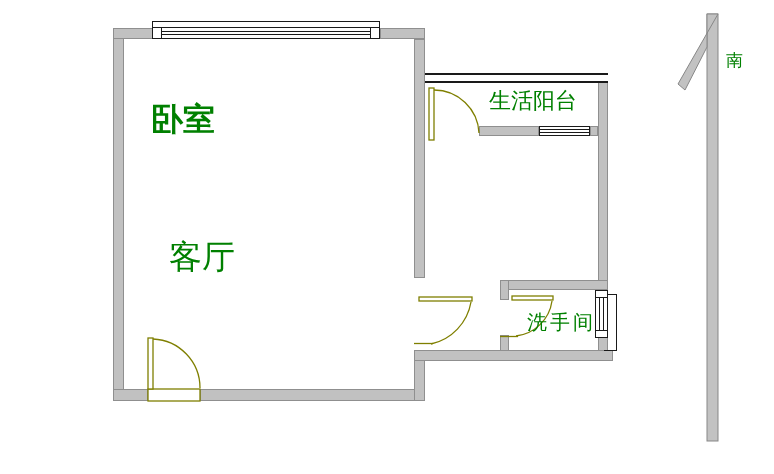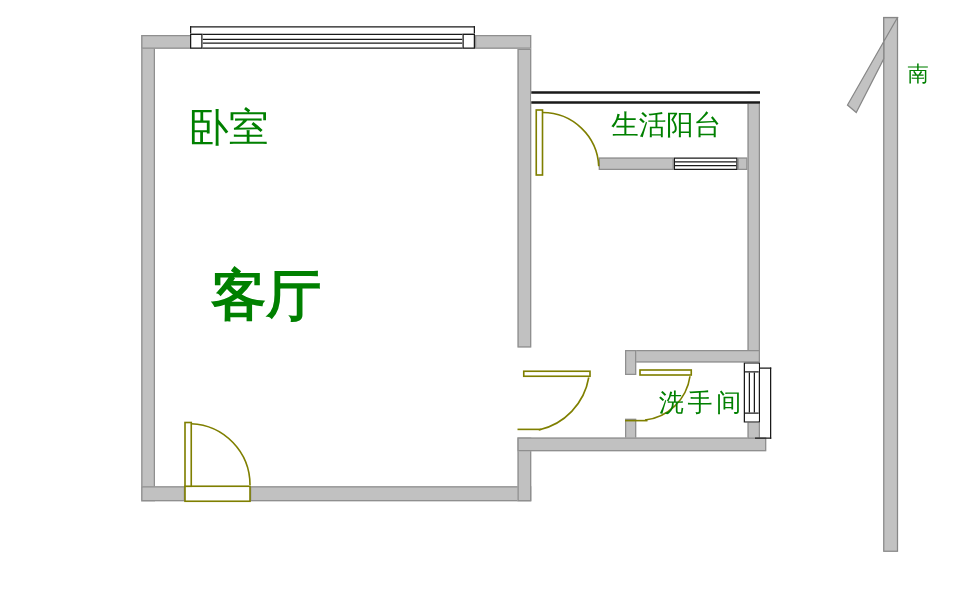--- a/index.html
+++ b/index.html
@@ -84,19 +84,19 @@
       <path d="M 552 301 A 41 41 0 0 1 516 336"></path>
       <path d="M 500 336.5 L 518 336.5"></path>
     </g>
 
     <g fill="#c2c2c2" stroke="#878787" stroke-width="1">
       <rect x="707" y="14" width="11" height="427"></rect>
       <path d="M 718 14 L 678 84 L 685 90 L 707 47 L 707 14 Z"></path>
     </g>
   </svg>
 
-  <div class="room-label" style="left:151px;top:86px;font-size:32px;">卧室</div>
-  <div class="room-label" style="left:169px;top:214px;font-size:44px;font-weight:bold;">客厅</div>
-  <div class="room-label" style="left:489px;top:89px;font-size:22px;">生活阳台</div>
+  <div class="room-label" style="left:151px;top:103px;font-size:32px;font-weight:bold;">卧室</div>
+  <div class="room-label" style="left:169px;top:240px;font-size:33px;">客厅</div>
+  <div class="room-label" style="left:489px;top:89px;font-size:22px;font-family:Liberation Serif, serif;">生活阳台</div>
   <div class="room-label" style="left:527px;top:312px;font-size:20px;letter-spacing:3px;">洗手间</div>
   <div class="room-label" style="left:726px;top:52px;font-size:17px;">南</div>
 
 </div>
 
 </body></html>

